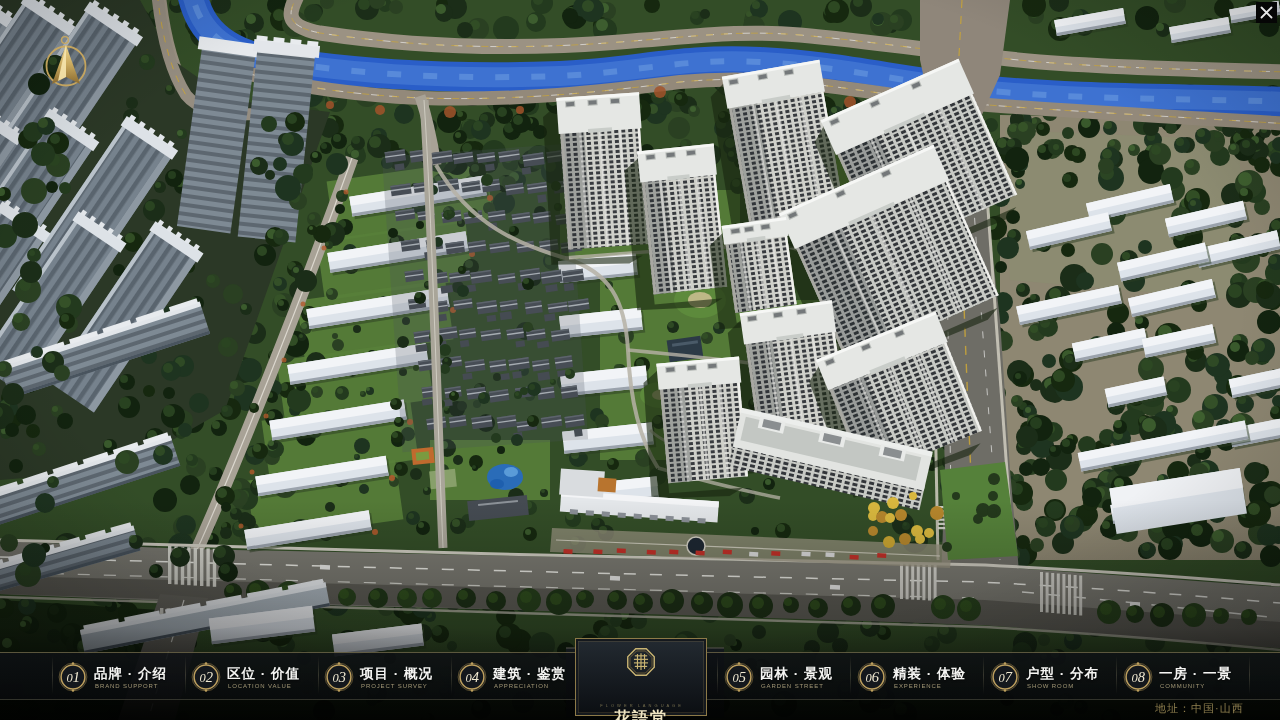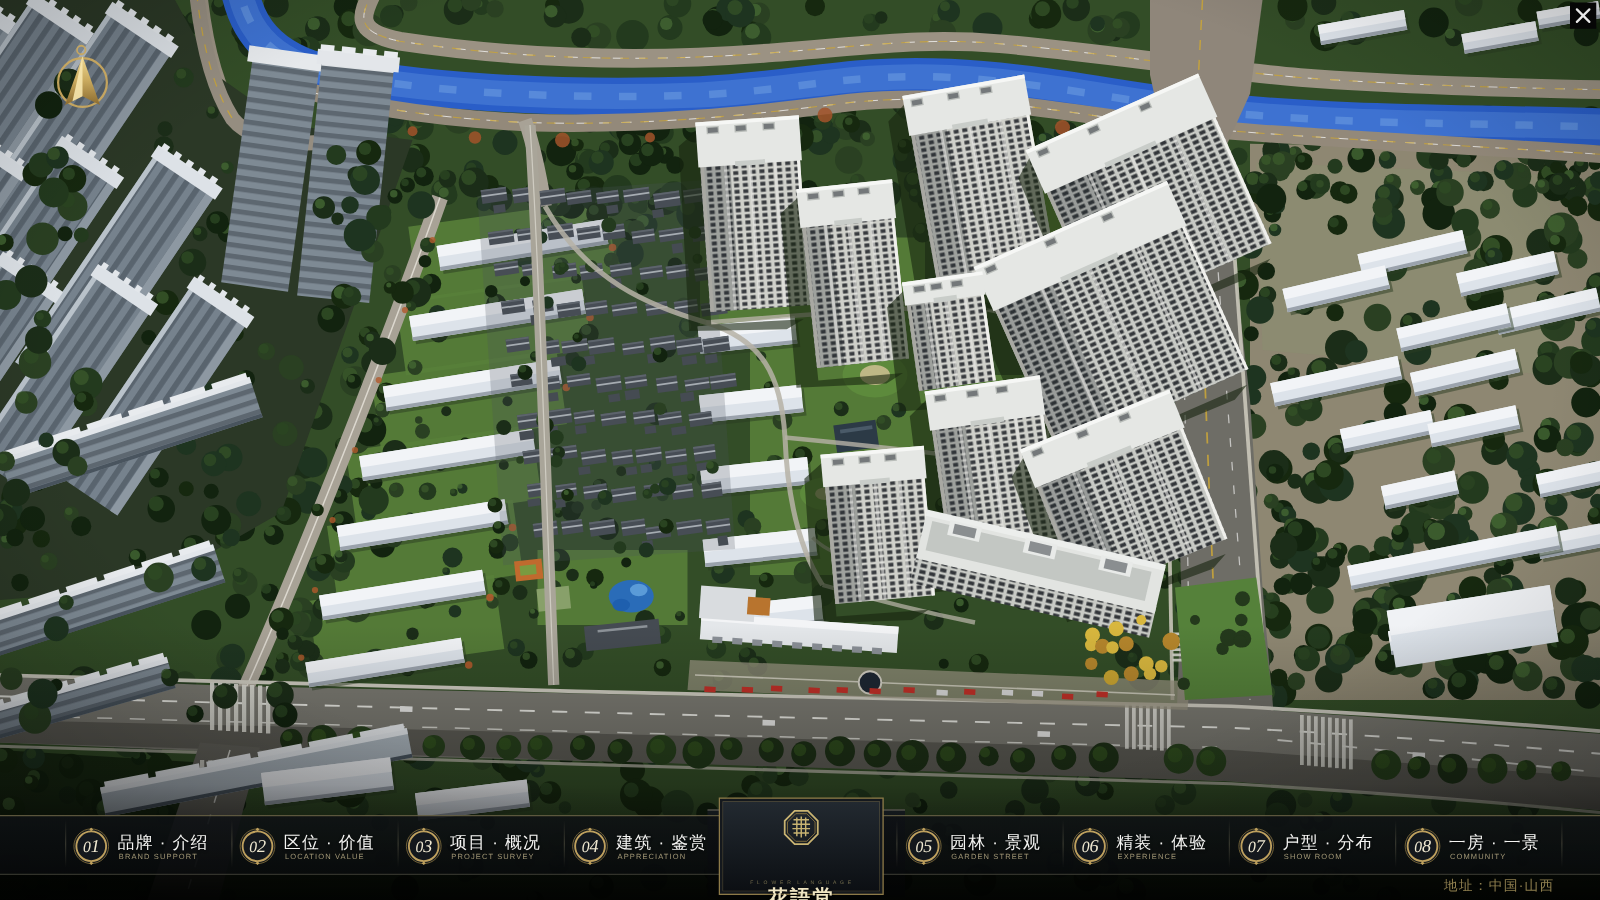--- a/index.html
+++ b/index.html
@@ -1,21 +1,21 @@
 <!DOCTYPE html>
 <html><head><meta charset="utf-8"><title>花語堂</title><style>
 html,body{margin:0;padding:0;background:#000;}
 .stage{position:relative;width:1280px;height:720px;overflow:hidden;font-family:"Liberation Sans",sans-serif;}
 .scene{position:absolute;left:0;top:0;}
 .bar{position:absolute;left:0;top:652px;width:1280px;height:46px;
  background:linear-gradient(180deg,rgba(14,17,20,0.85),rgba(8,10,12,0.8));
  border-top:1px solid rgba(190,175,120,0.45);border-bottom:1px solid rgba(120,115,90,0.35);}
 .item{position:absolute;top:662px;height:30px;}
 .med{position:absolute;left:0;top:0;width:30px;height:30px;}
-.zh{position:absolute;left:36px;top:3px;width:130px;font-size:13.5px;font-weight:normal;color:#f4f4f2;letter-spacing:1px;white-space:nowrap;text-shadow:0 1px 2px rgba(0,0,0,0.6);}
+.zh{position:absolute;left:36px;top:3px;width:130px;font-size:13.5px;font-weight:bold;color:#f4f4f2;letter-spacing:1px;white-space:nowrap;text-shadow:0 1px 2px rgba(0,0,0,0.6);}
 .en{position:absolute;left:37px;top:21px;width:150px;font-size:6px;color:#a39877;letter-spacing:0.9px;white-space:nowrap;}
 .div{position:absolute;top:656px;width:1px;height:38px;background:linear-gradient(180deg,rgba(200,190,150,0.0),rgba(200,190,150,0.22),rgba(200,190,150,0.0));}
 .logo{position:absolute;left:575px;top:638px;width:130px;height:76px;background:linear-gradient(180deg,#232a31,#0b0e12);
  border:1px solid #8d7a48;box-shadow:inset 0 0 0 2px #14181d, inset 0 0 0 2.5px rgba(150,130,80,0.45);}
 .emb{position:absolute;left:50px;top:8px;}
 .lt{position:absolute;left:0;top:43px;width:130px;text-align:center;font-family:"Liberation Serif",serif;font-weight:bold;font-size:16px;color:#efe5c2;letter-spacing:2px;text-shadow:0 1px 2px #000;margin-top:26px;}
 .ls{position:absolute;left:0;top:64px;width:130px;text-align:center;font-size:4px;color:#77704f;letter-spacing:1px;}
 .addr{position:absolute;left:1155px;top:701px;font-size:11px;color:#8f7f4f;letter-spacing:1px;text-align:center;}
 </style></head><body>
 <div class="stage">

